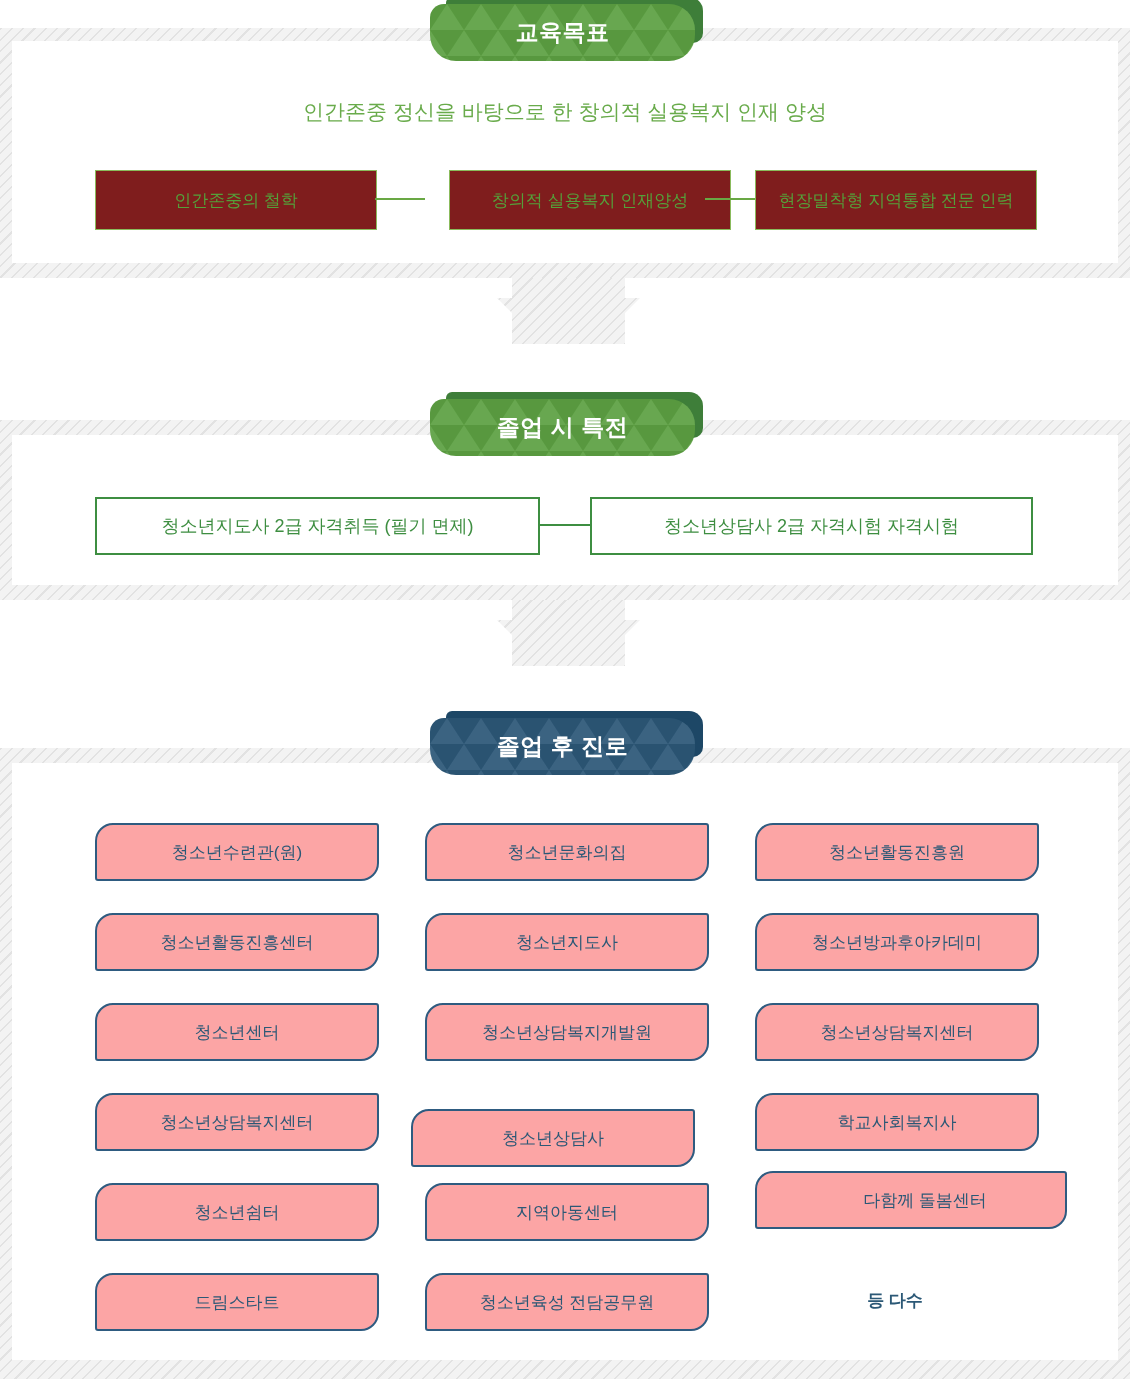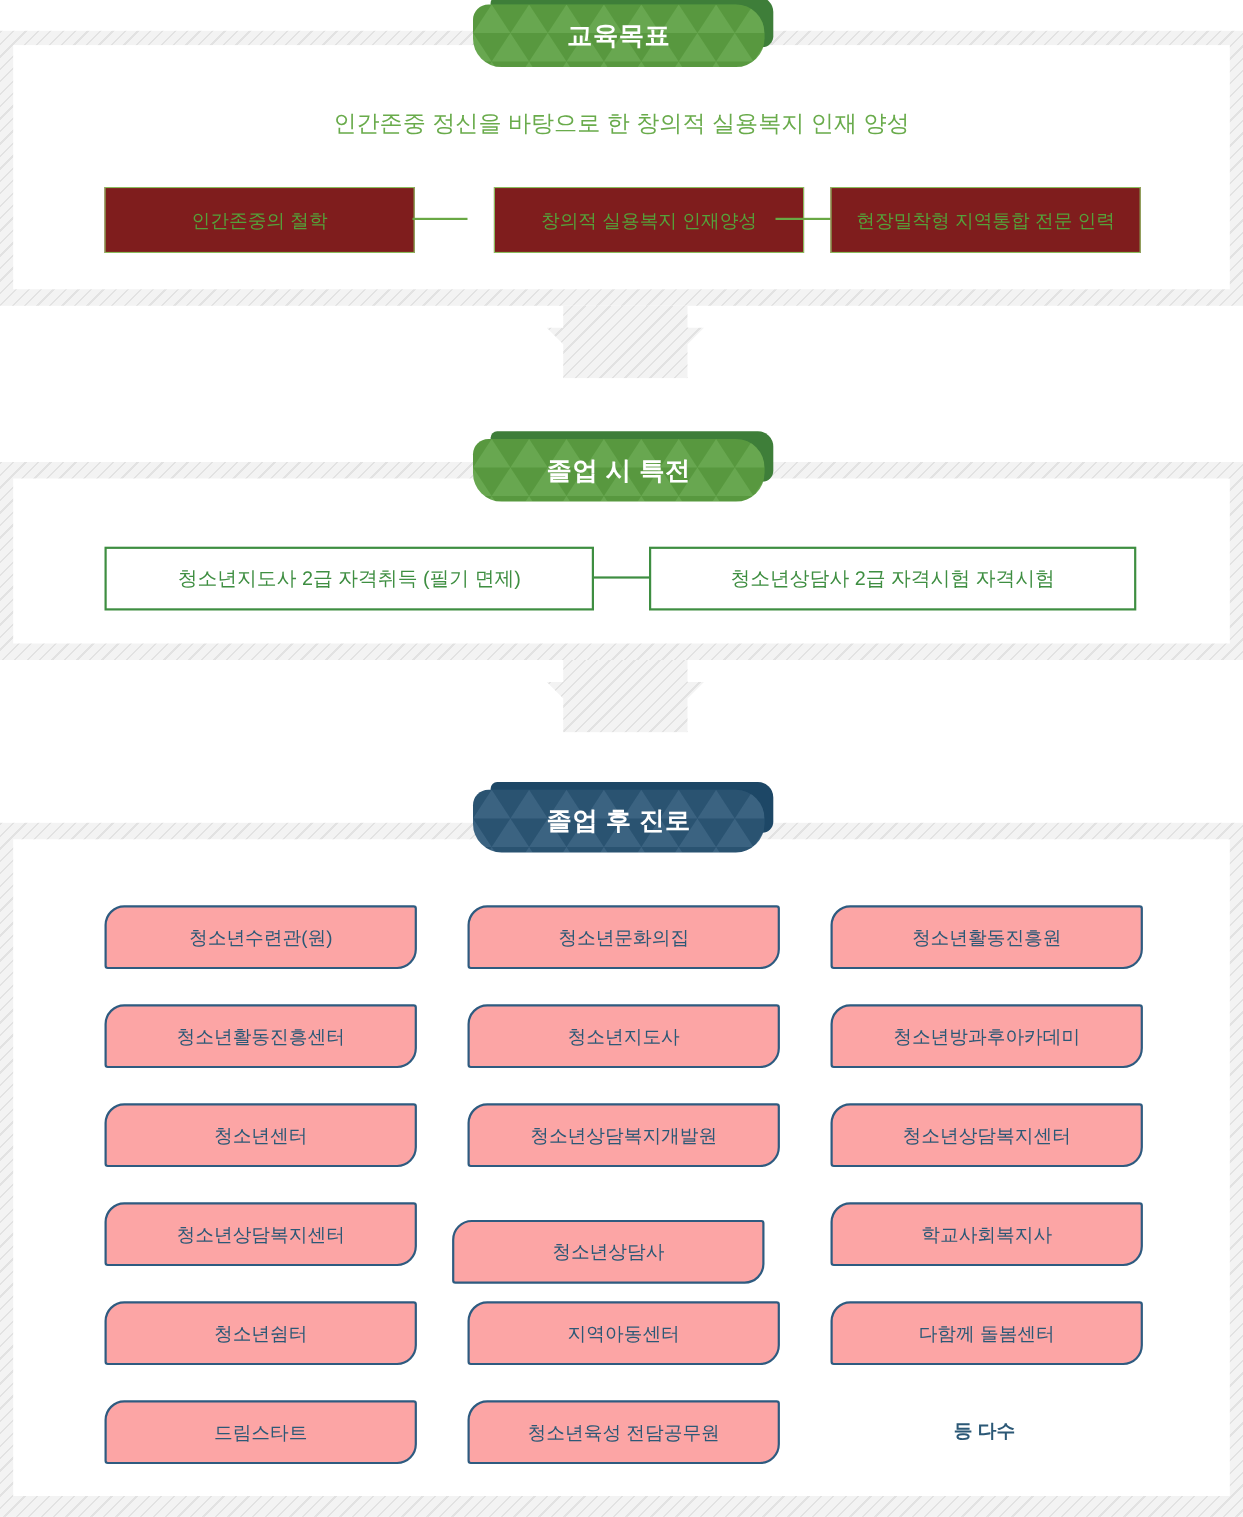--- a/index.html
+++ b/index.html
@@ -489,21 +489,21 @@
         </div>
         <div class="career-box" style="left: 660px; top: 270px;">
           <span>학교사회복지사</span>
         </div>
         <div class="career-box" style="left: 0px; top: 360px;">
           <span>청소년쉼터</span>
         </div>
         <div class="career-box" style="left: 330px; top: 360px;">
           <span>지역아동센터</span>
         </div>
-        <div class="career-box" style="left: 660px; top: 360px;">
+        <div class="career-box" style="left: 660px; top: 348px; padding-left: 28px;">
           <span>다함께 돌봄센터</span>
         </div>
         <div class="career-box" style="left: 330px; top: 450px;">
           <span>청소년육성 전담공무원</span>
         </div>
         <div class="career-box" style="left: 0px; top: 450px;">
           <span>드림스타트</span>
         </div>
         <div class="career-box plain" style="left: 660px; top: 450px;">
           <span>등 다수</span>

